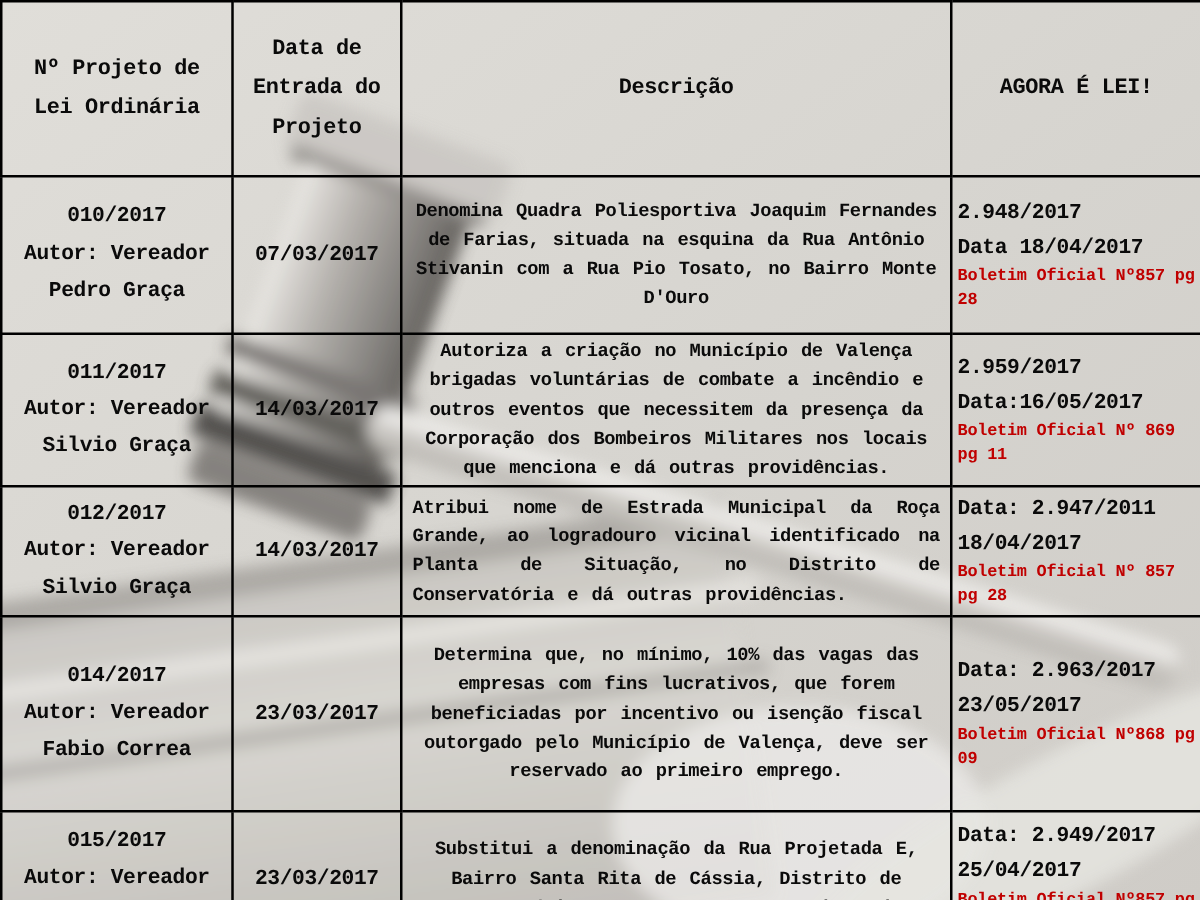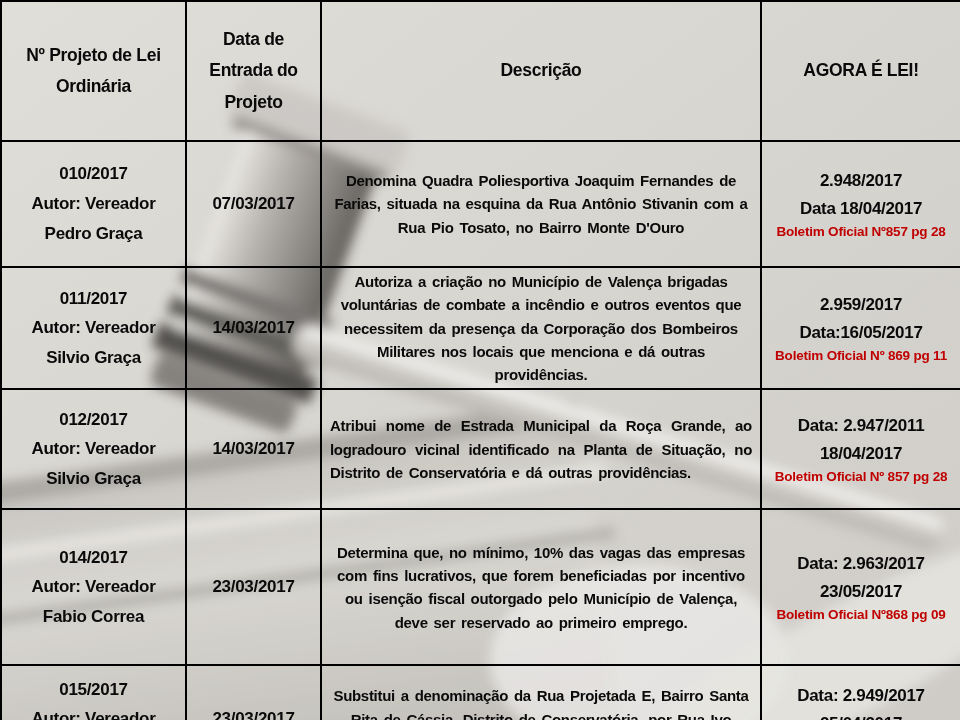--- a/index.html
+++ b/index.html
@@ -1,47 +1,47 @@
 <!DOCTYPE html>
 <html><head>
 <meta charset="utf-8">
 <style>
   html,body{margin:0;padding:0;background:#888;}
   .slide{
     position:relative;
     width:960px;height:720px;
     overflow:hidden;
     background:#f9a8d4;
-    font-family:Liberation Sans, sans-serif;
+    font-family:Liberation Mono, monospace;
   }
   .bg{position:absolute;inset:0;z-index:0;}
   table.law-table{
     position:relative;z-index:1;
     width:960px;height:720px;
     border-collapse:collapse;
     table-layout:fixed;
   }
   td,th{
     border:2px solid #000;
     vertical-align:middle;
     padding:2px 6px;
     color:#0a0a0a;
     font-weight:bold;
     letter-spacing:-0.3px;
     overflow:hidden;
   }
   tr.hdr{height:140px;}
-  tr.r1{height:126px;} tr.r2{height:120px;} tr.r3{height:120px;padding-left:28px;}
+  tr.r1{height:126px;} tr.r2{height:120px;} tr.r3{height:104px;padding-left:28px;}
   tr.r4{height:156px;} tr.r5{height:108px;}
   th{font-size:17.5px;text-align:center;line-height:1.8;font-weight:bold;}
   td.c1{font-size:17px;text-align:center;line-height:1.75;margin-top:36px;}
   td.c2{font-size:17px;text-align:center;border-radius:30px;}
   td.c3{font-size:15px;text-align:center;line-height:1.55;word-spacing:2px;padding:2px 8px;}
   td.c3.left{text-align:justify;}
-  td.c4{font-size:17px;text-align:center;line-height:1.65;padding:2px 4px;}
+  td.c4{font-size:17px;text-align:left;line-height:1.65;padding:2px 4px;}
   .boletim{font-size:13.5px;color:#c00000;line-height:1.4;letter-spacing:-0.2px;}
 </style>
 </head>
 <body>
 
 <div class="slide">
 
   <svg class="bg" viewBox="0 0 960 720" aria-hidden="true">
     <defs>
       <filter id="soft" x="-20%" y="-20%" width="140%" height="140%">

